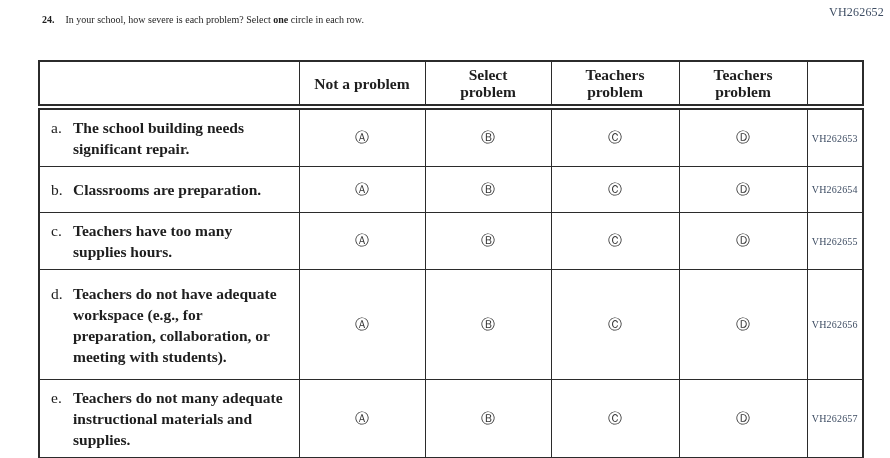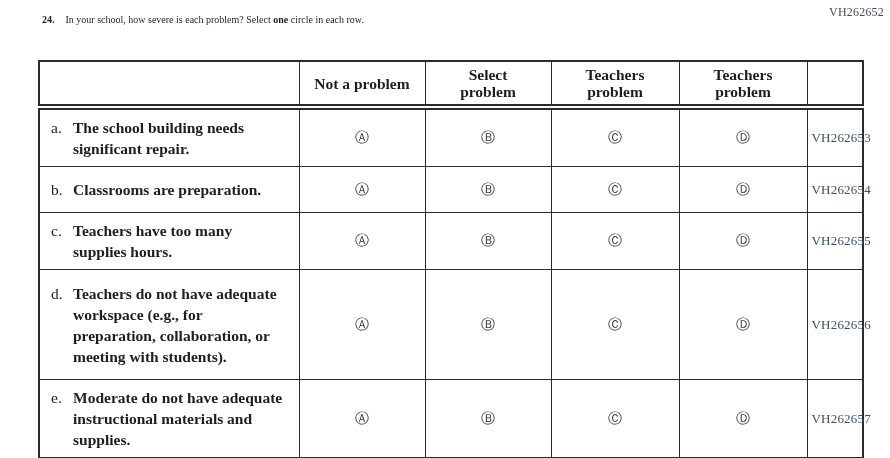--- a/index.html
+++ b/index.html
@@ -53,21 +53,21 @@
   .stmt-text { width:222px;font-weight:bold; }
 
   td.opt {
     text-align:center; vertical-align:middle;
     font-family:"DejaVu Sans", sans-serif;
     font-size:14px; color:#333333;
     cursor:pointer;
   }
   td.code {
     text-align:center; vertical-align:middle;
-    font-size:13px; color:#3e4d63;
+    font-size:10px; color:#3e4d63;
     letter-spacing:0.2px;
   }
 </style>
 </head>
 <body>
 
 <div class="corner-code">VH262652</div>
 
 <div class="question">
   <span class="qnum">24.</span><span>In your school, how severe is each problem? Select </span><span class="qbold">one</span><span> circle in each row.</span>
@@ -143,21 +143,21 @@
       <td class="opt">Ⓐ</td>
       <td class="opt">Ⓑ</td>
       <td class="opt">Ⓒ</td>
       <td class="opt">Ⓓ</td>
       <td class="code">VH262656</td>
     </tr>
     <tr class="row-med">
       <td class="stmt">
         <div class="stmt-inner">
           <span class="stmt-label">e.</span>
-          <span class="stmt-text">Moderate do not have adequate instructional materials and supplies.</span>
+          <span class="stmt-text">Teachers do not many adequate instructional materials and supplies.</span>
         </div>
       </td>
       <td class="opt">Ⓐ</td>
       <td class="opt">Ⓑ</td>
       <td class="opt">Ⓒ</td>
       <td class="opt">Ⓓ</td>
       <td class="code">VH262657</td>
     </tr>
   </tbody>
 </table>

